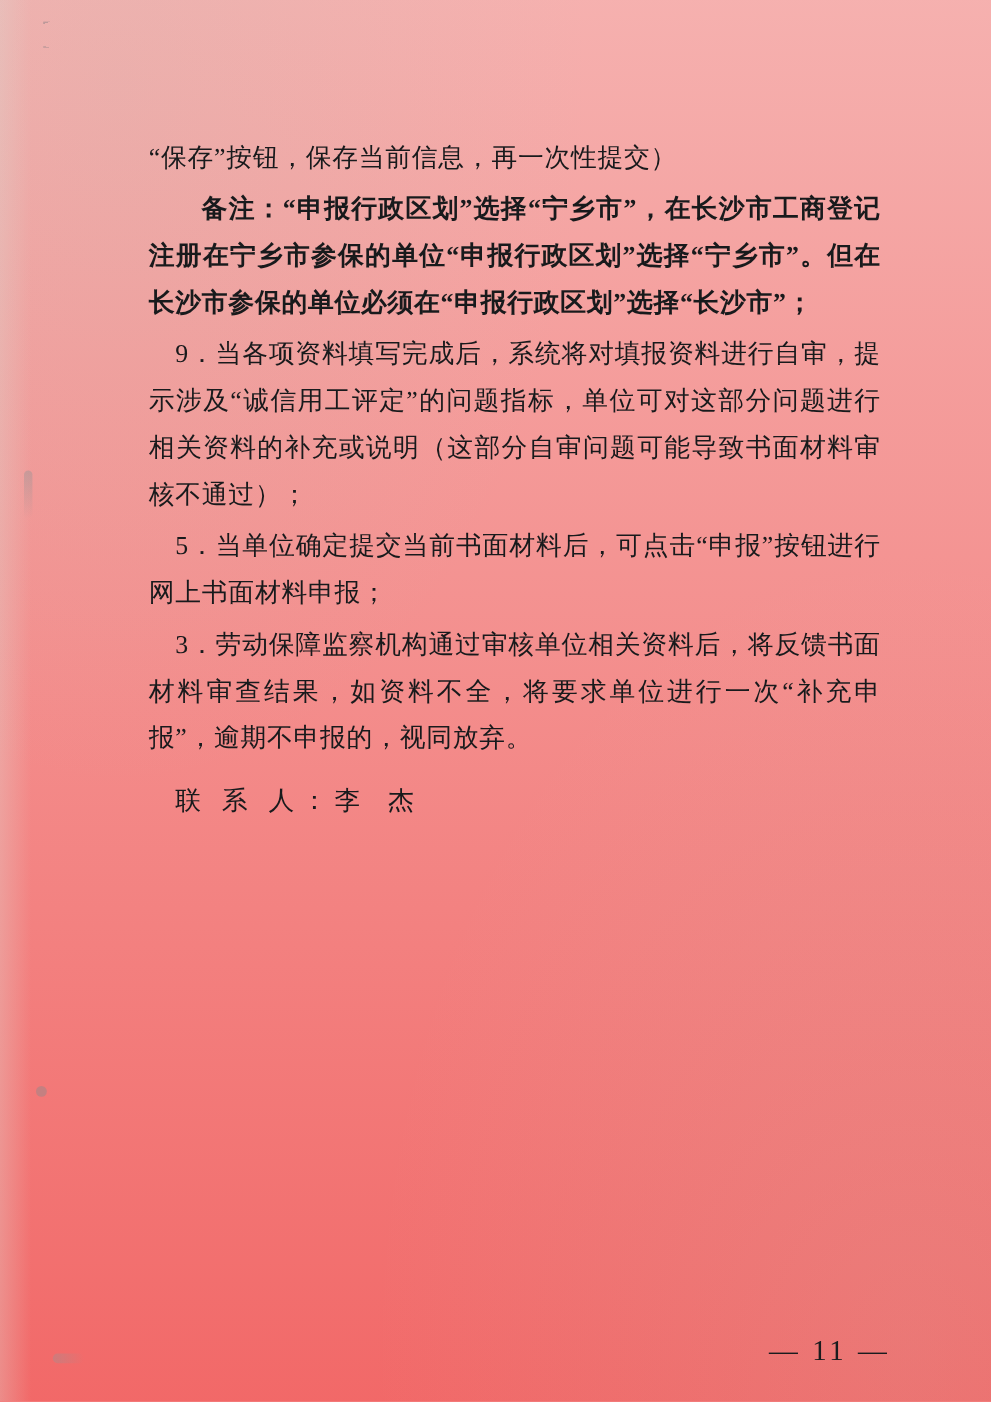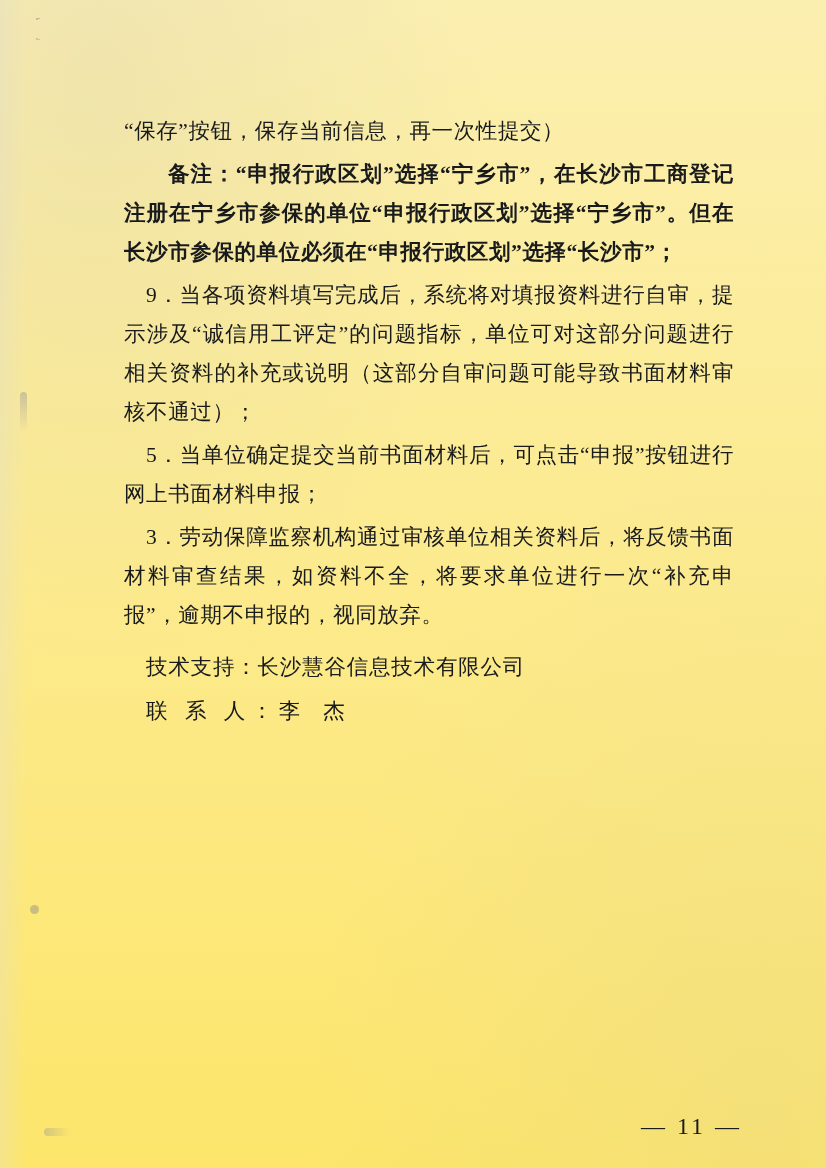--- a/index.html
+++ b/index.html
@@ -10,21 +10,21 @@
     width: 826px;
     height: 1168px;
     background: #ffffff;
     font-family: "Liberation Serif", "DejaVu Serif", serif;
     overflow: hidden;
   }
   .page {
     position: relative;
     width: 826px;
     height: 1168px;
-    background: #fde047;
+    background: #ef4444;
     box-sizing: border-box;
     overflow: hidden;
   }
   
   .paper-tint {
     position: absolute;
     inset: 0;
     pointer-events: none;
     background:
       radial-gradient(ellipse at 12% 6%, rgba(190,185,175,0.18), rgba(255,255,255,0) 38%),
@@ -125,21 +125,20 @@
 
     <p class="para indent-2">备注：“申报行政区划”选择“宁乡市”，在长沙市工商登记注册在宁乡市参保的单位“申报行政区划”选择“宁乡市”。但在长沙市参保的单位必须在“申报行政区划”选择“长沙市”；</p>
 
     <p class="para indent-3">9．当各项资料填写完成后，系统将对填报资料进行自审，提示涉及“诚信用工评定”的问题指标，单位可对这部分问题进行相关资料的补充或说明（这部分自审问题可能导致书面材料审核不通过）；</p>
 
     <p class="para indent-3">5．当单位确定提交当前书面材料后，可点击“申报”按钮进行网上书面材料申报；</p>
 
     <p class="para indent-3">3．劳动保障监察机构通过审核单位相关资料后，将反馈书面材料审查结果，如资料不全，将要求单位进行一次“补充申报”，逾期不申报的，视同放弃。</p>
 
     <div class="contact-block">
-      <div class="contact-line">技术支持：长沙慧谷信息技术有限公司</div>
       <div class="contact-line">
         <span class="spacedname">联 系 人：</span><span>李　杰</span>
       </div>
     </div>
 
   </div>
 
   <div class="page-number">— 11 —</div>
 
 </div>

